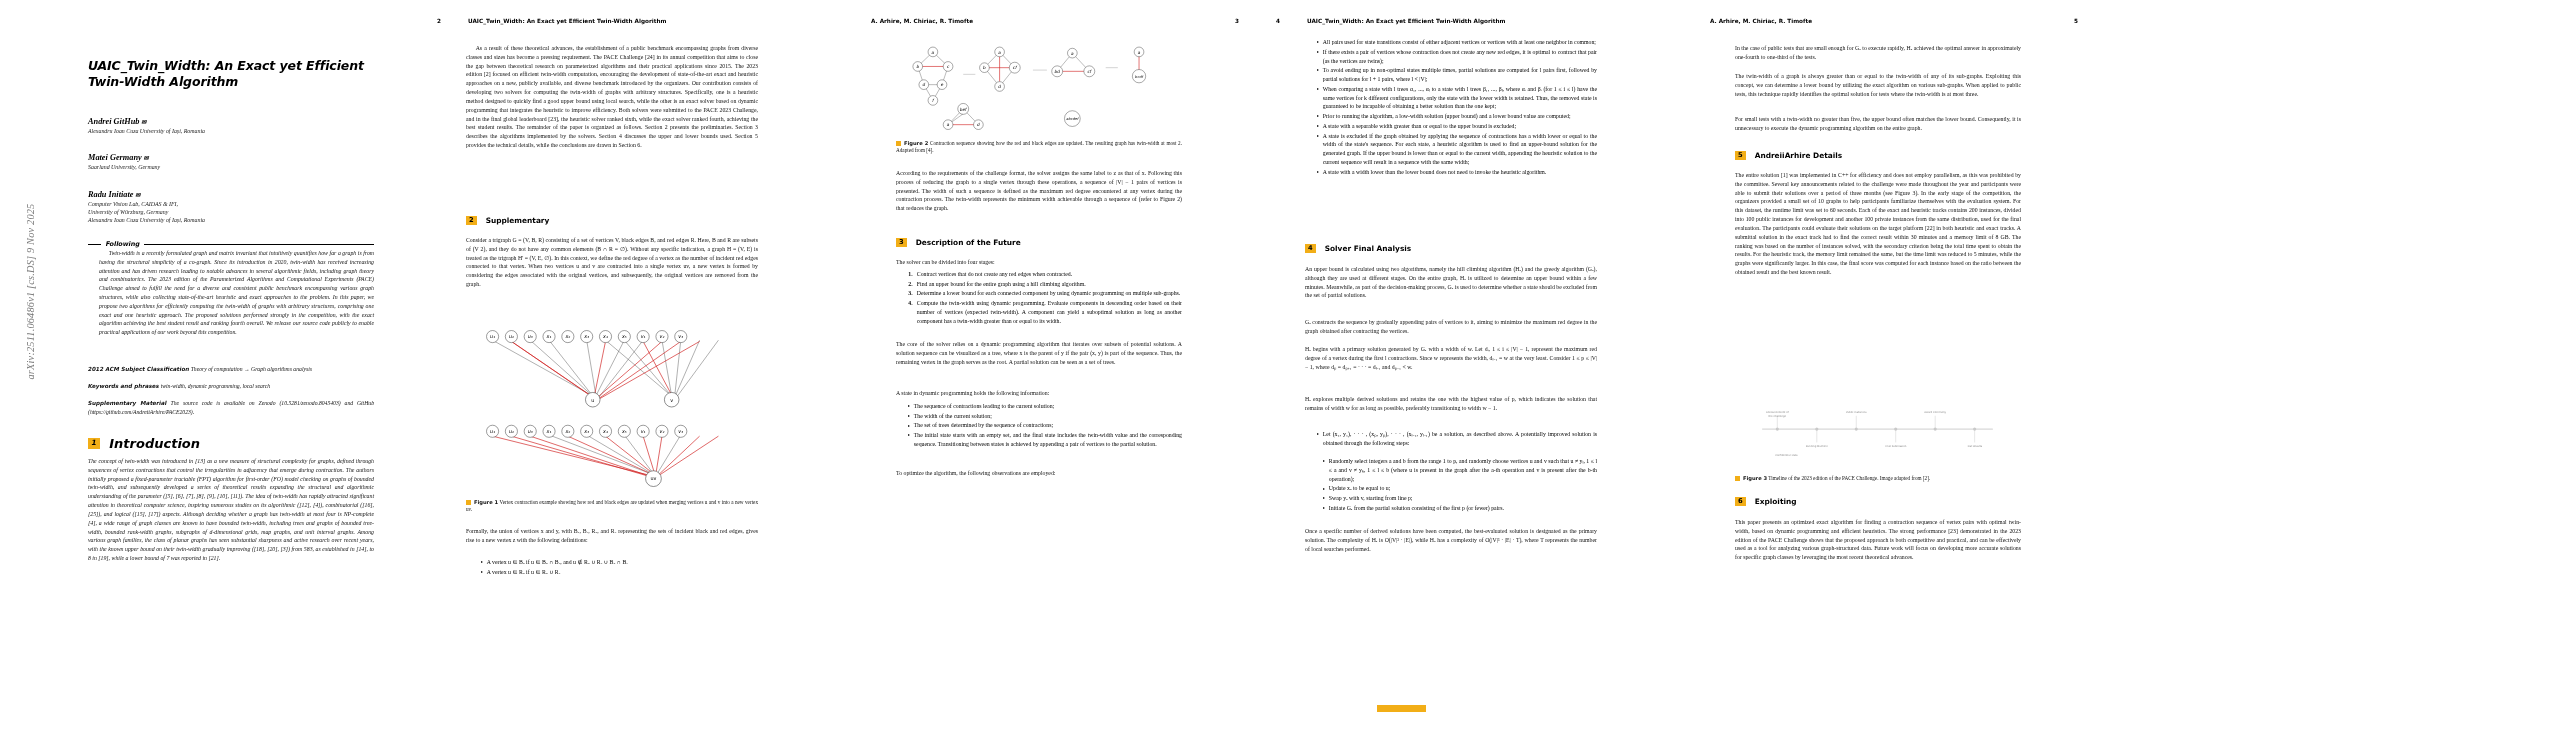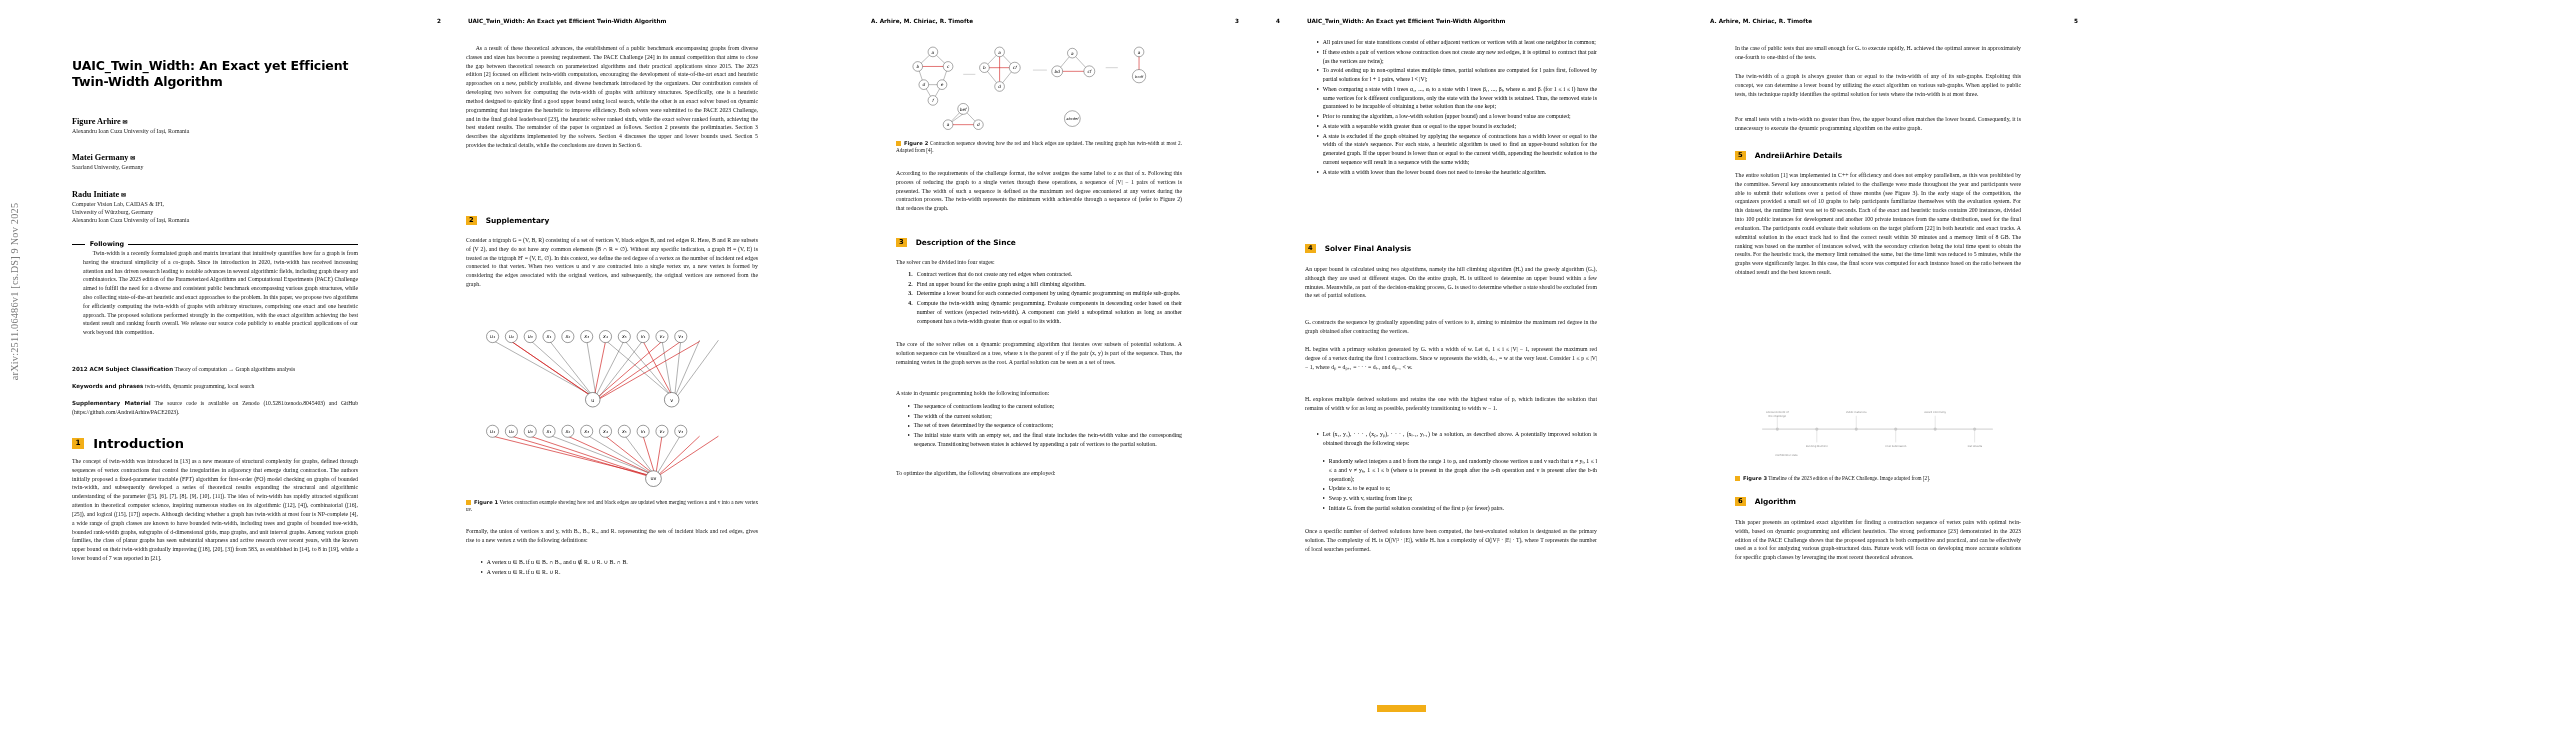--- a/index.html
+++ b/index.html
@@ -17,21 +17,21 @@
   }
 
   
   .page {
     position: absolute;
     top: 0;
     height: 729px;
     background: #ffffff;
     overflow: hidden;
   }
-  #page1 { left: 0px;    width: 419px; }
+  #page1 { left: 16px;    width: 419px; font-style: italic; }
   #page2 { left: 419px;  width: 419px; }
   #page3 { left: 838px; width: 419px; }
   #page4 { left: 1258px; width: 419px; }
   #page5 { left: 1677px; width: 419px; }
   #page6 { left: 2096px; width: 480px; }
 
   .pagebody { position: absolute; left: 0; top: 0; width: 100%; height: 100%; }
 
   
   .arxiv-stamp {
@@ -250,21 +250,21 @@
     <div class="pagebody">
 
       <div class="arxiv-stamp">arXiv:2511.06486v1  [cs.DS]  9 Nov 2025</div>
 
       <div class="title">
         <div>UAIC_Twin_Width: An Exact yet Efficient</div>
         <div>Twin-Width Algorithm</div>
       </div>
 
       <div class="author" style="top:117px">
-        <div class="nm"><span>Figure Arhire</span><span class="env">✉</span></div>
+        <div class="nm"><span>Andrei GitHub</span><span class="env">✉</span></div>
         <div class="aff">Alexandru Ioan Cuza University of Iași, Romania</div>
       </div>
 
       <div class="author" style="top:153px">
         <div class="nm"><span>Matei Germany</span><span class="env">✉</span></div>
         <div class="aff">Saarland University, Germany</div>
       </div>
 
       <div class="author" style="top:190px">
         <div class="nm"><span>Radu Initiate</span><span class="env">✉</span></div>
@@ -550,21 +550,21 @@
         <span class="sq"></span><b>Figure 2</b>
         <span>Contraction sequence showing how the red and black edges are updated. The resulting graph has twin-width at most 2. Adapted from [4].</span>
       </div>
 
       <div class="col" style="left:58px; top:169px; width:286px">
         <p class="noind">According to the requirements of the challenge format, the solver assigns the same label to z as that of x. Following this process of reducing the graph to a single vertex through these operations, a sequence of |V| − 1 pairs of vertices is presented. The width of such a sequence is defined as the maximum red degree encountered at any vertex during the contraction process. The twin-width represents the minimum width achievable through a sequence of (refer to Figure 2) that reduces the graph.</p>
       </div>
 
       <div class="sec small" style="left:58px; top:238px">
         <span class="num">3</span>
-        <span class="ttl">Description of the Since</span>
+        <span class="ttl">Description of the Future</span>
       </div>
 
       <div class="col" style="left:58px; top:258px; width:286px">
         <p class="noind">The solver can be divided into four stages:</p>
       </div>
 
       <ol class="numlist" style="position:absolute; left:63px; top:270px; width:281px">
         <li>Contract vertices that do not create any red edges when contracted.</li>
         <li>Find an upper bound for the entire graph using a hill climbing algorithm.</li>
         <li>Determine a lower bound for each connected component by using dynamic programming on multiple sub-graphs.</li>
@@ -702,21 +702,21 @@
         </svg>
       </div>
 
       <div class="figcap" style="left:58px; top:475px; width:286px">
         <span class="sq"></span><b>Figure 3</b>
         <span>Timeline of the 2023 edition of the PACE Challenge. Image adapted from [2].</span>
       </div>
 
       <div class="sec small" style="left:58px; top:497px">
         <span class="num">6</span>
-        <span class="ttl">Algorithm</span>
+        <span class="ttl">Exploiting</span>
       </div>
 
       <div class="col" style="left:58px; top:518px; width:286px">
         <p class="noind">This paper presents an optimized exact algorithm for finding a contraction sequence of vertex pairs with optimal twin-width, based on dynamic programming and efficient heuristics. The strong performance [23] demonstrated in the 2023 edition of the PACE Challenge shows that the proposed approach is both competitive and practical, and can be effectively used as a tool for analyzing various graph-structured data. Future work will focus on developing more accurate solutions for specific graph classes by leveraging the most recent theoretical advances.</p>
       </div>
     </div>
   </div>
 
   <div class="page" id="page6">
     <div class="pagebody"></div>

